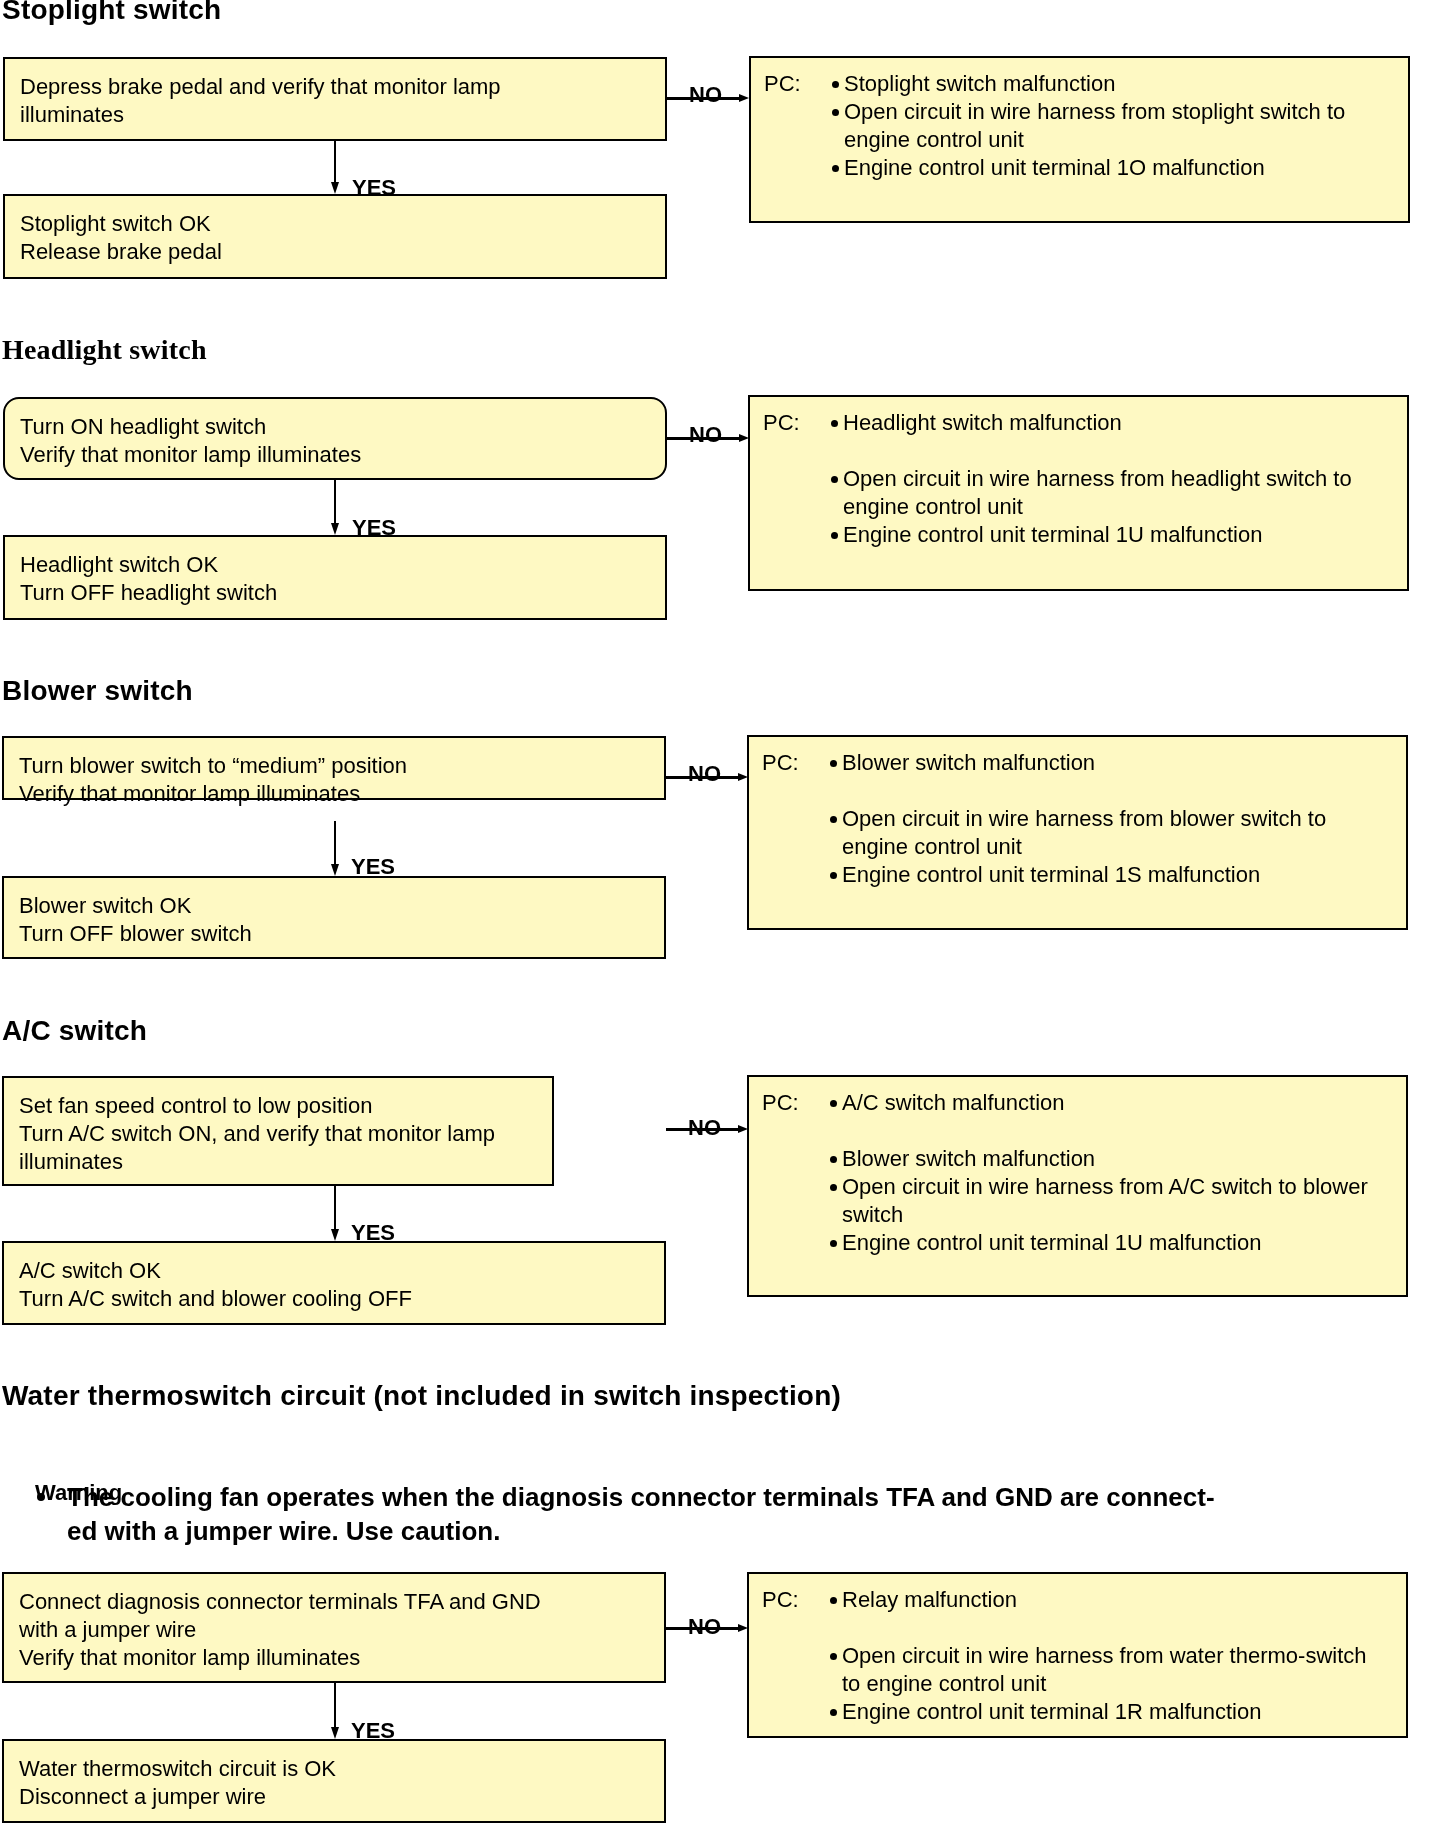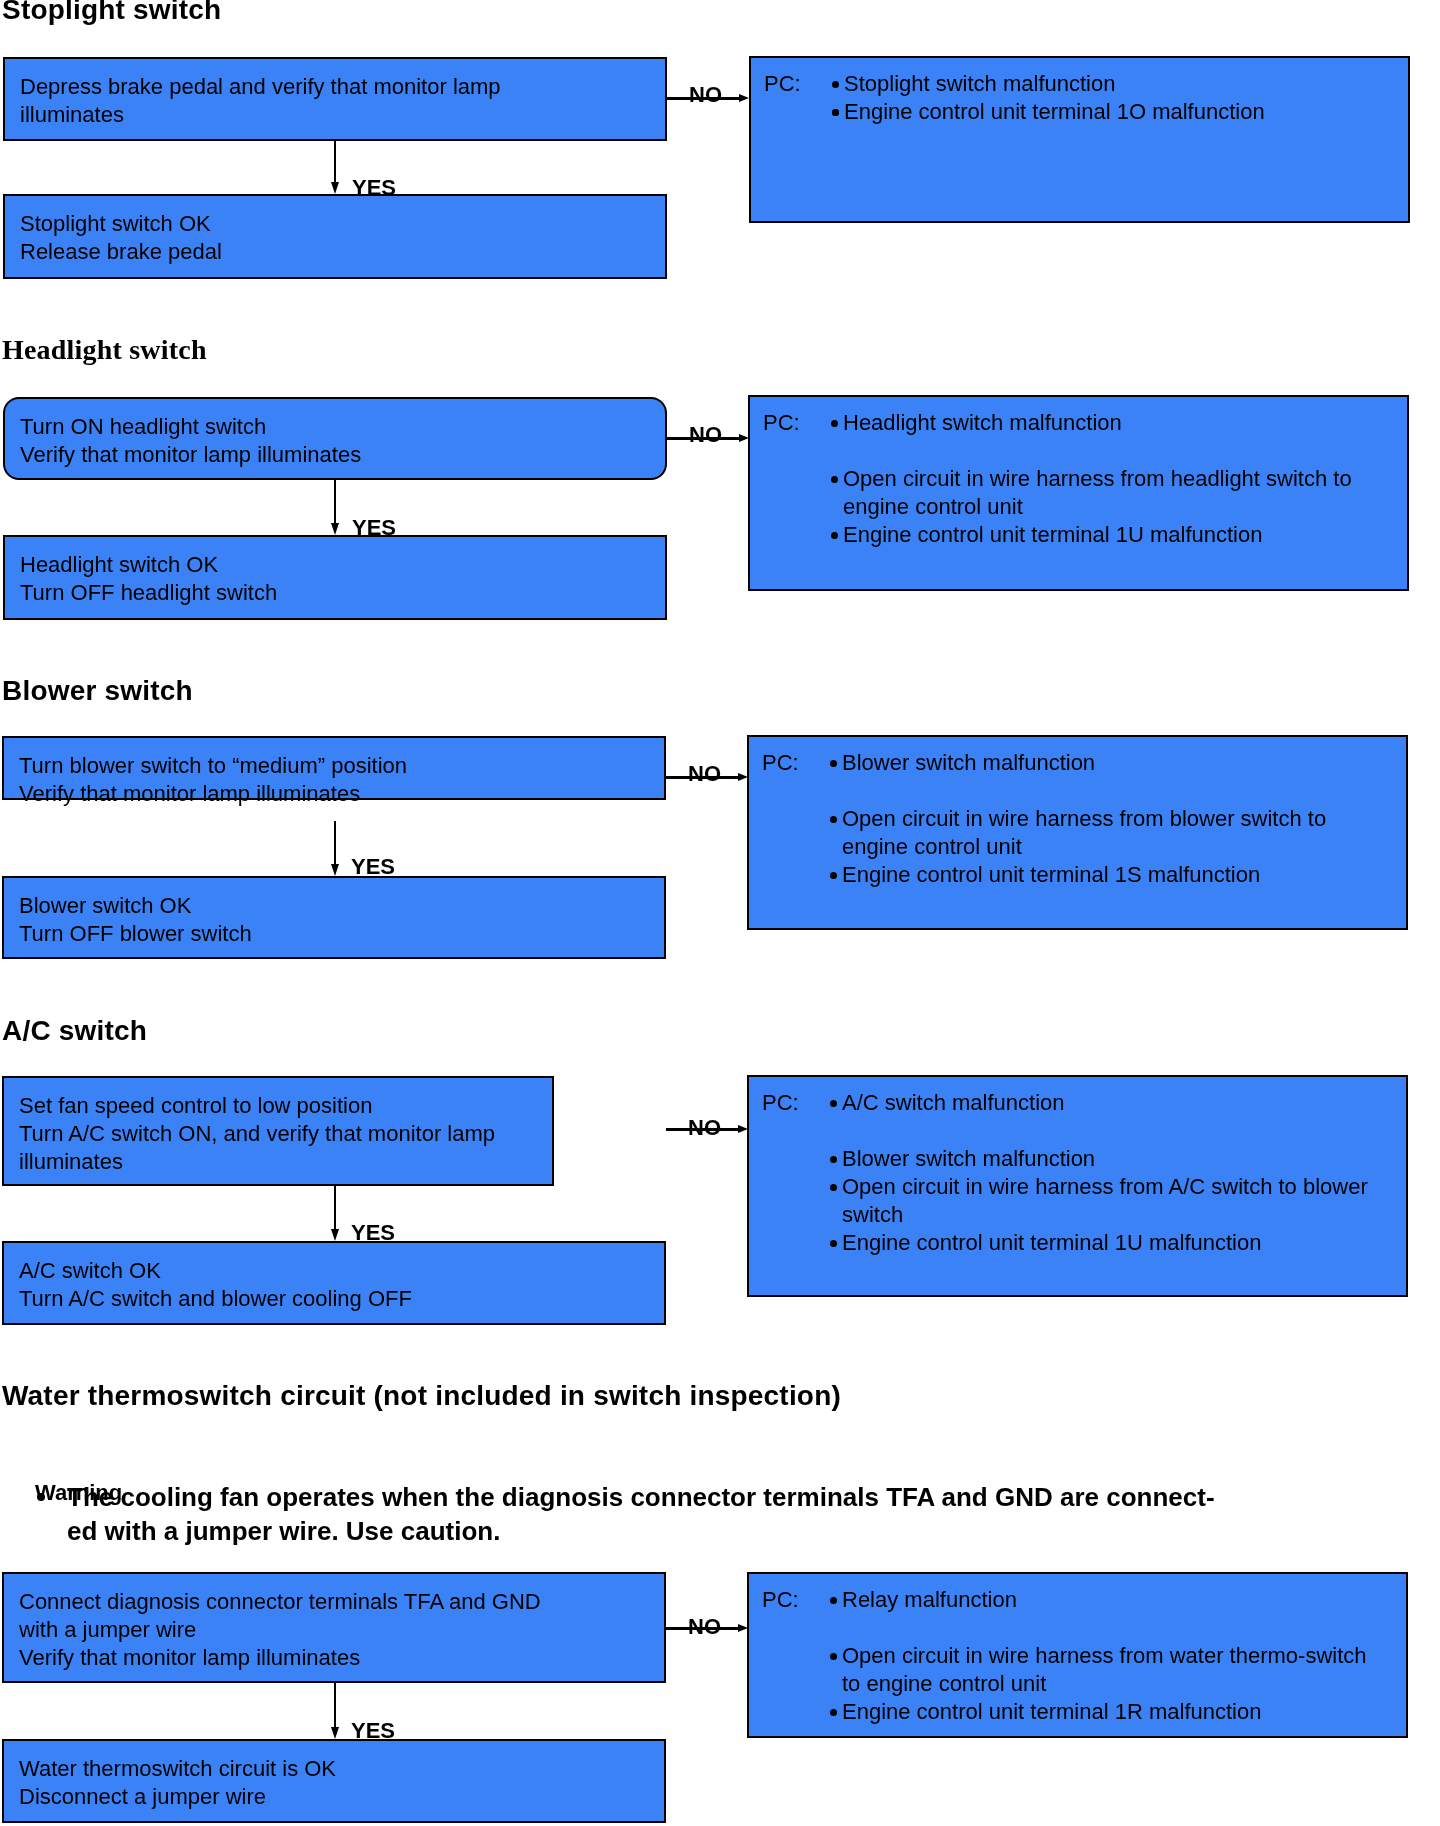--- a/index.html
+++ b/index.html
@@ -1,21 +1,21 @@
 <!DOCTYPE html>
 <html><head>
 <meta charset="utf-8">
 <style>
   html, body { margin: 0; padding: 0; background: #ffffff; }
   body { width: 1440px; height: 1826px; position: relative; overflow: hidden;
          font-family: "Liberation Sans", sans-serif; color: #000; }
   .heading { position: absolute; left: 2px; font-weight: bold; font-size: 28px;
              letter-spacing: 0.2px; white-space: nowrap; }
   .box { position: absolute; border: 2.5px solid #000; box-sizing: border-box;
-         background: #3b82f6; }
+         background: #fef9c3; }
   .box-text { position: absolute; left: 15px; top: 14px; font-size: 22px;
               line-height: 28px; white-space: pre-line; }
   .label { position: absolute; font-weight: bold; font-size: 22px; margin-top: 18px; }
   .hline { position: absolute; height: 3px; background: #000; }
   .vline { position: absolute; width: 2px; background: #000; }
   .arrow-down { position: absolute; width: 0; height: 0;
                 border-left: 4px solid transparent; border-right: 4px solid transparent;
                 border-top: 12px solid #000; }
   .arrow-right { position: absolute; width: 0; height: 0;
                  border-top: 4px solid transparent; border-bottom: 4px solid transparent;
@@ -55,21 +55,21 @@
   <div class="box" style="left:3px; top:194px; width:664px; height:85px;">
     <div class="box-text">Stoplight switch OK
 Release brake pedal</div>
   </div>
 
   <div class="box" style="left:749px; top:56px; width:661px; height:167px;">
     <div class="pc">
       <span class="pc-prefix">PC:</span>
       <div class="pc-items">
         <div class="pc-item"><span class="dot"></span><span>Stoplight switch malfunction</span></div>
-        <div class="pc-item"><span class="dot"></span></div>
+        <div class="pc-item"><span class="dot"></span><span>Open circuit in wire harness from stoplight switch to engine control unit</span></div>
         <div class="pc-item"><span class="dot"></span><span>Engine control unit terminal 1O malfunction</span></div>
       </div>
     </div>
   </div>
 </div>
 
 <div>
   <div class="heading" style="top:334px;font-family:Liberation Serif, serif;">Headlight switch</div>
 
   <div class="box" style="left:3px; top:397px; width:664px; height:83px;border-radius:16px;">

